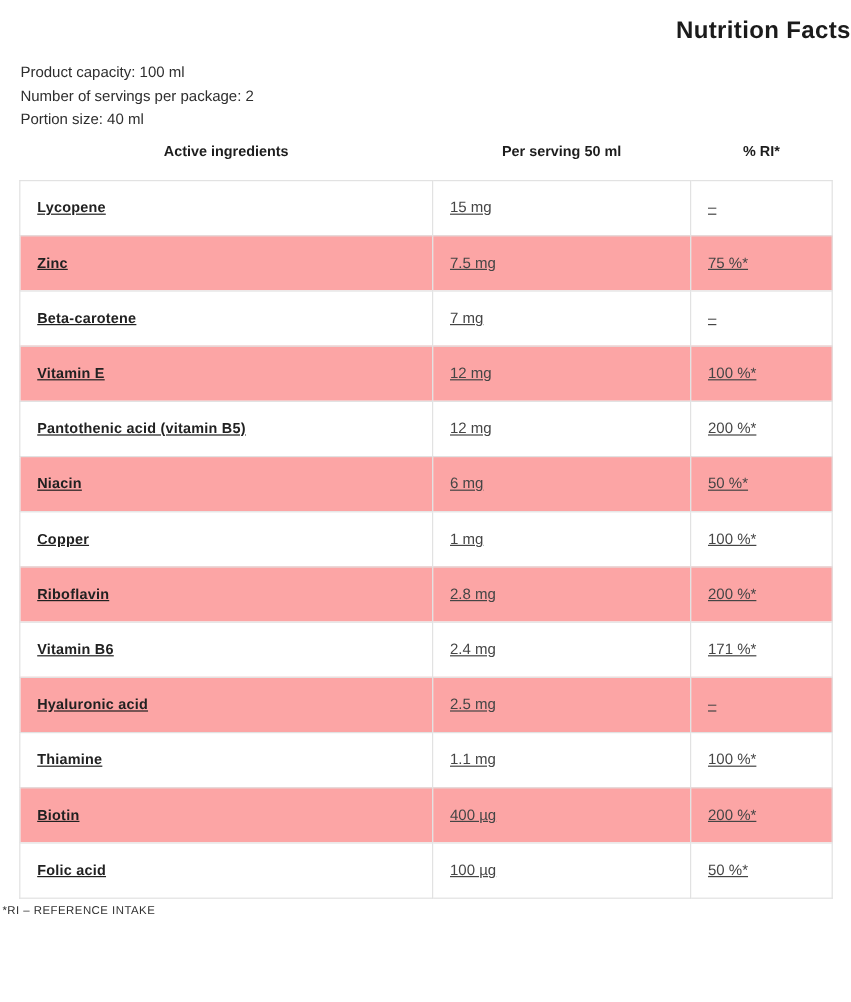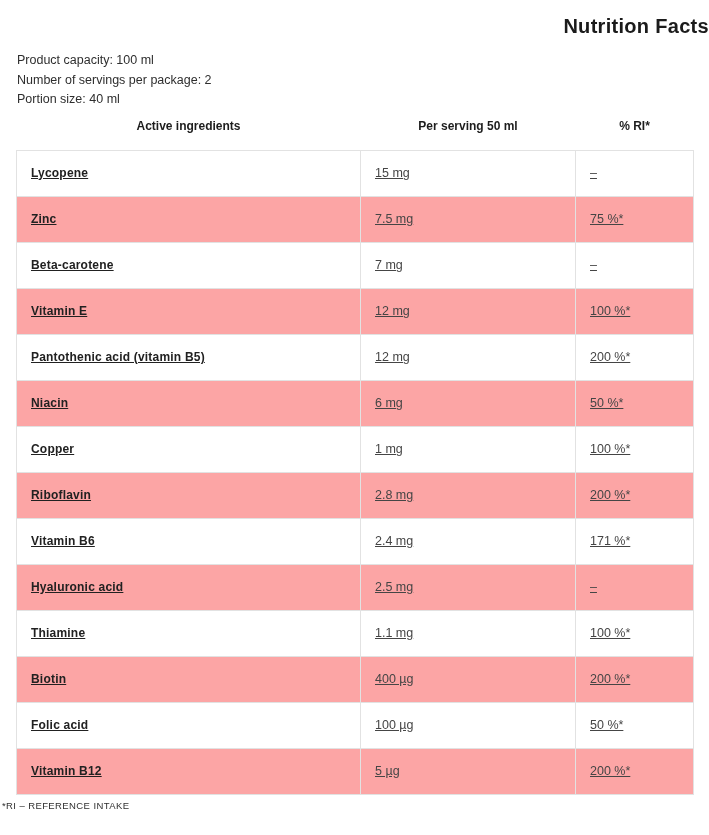--- a/index.html
+++ b/index.html
@@ -159,21 +159,16 @@
       <tr class="alt">
         <td class="name">Biotin</td>
         <td>400 µg</td>
         <td>200 %*</td>
       </tr>
       <tr>
         <td class="name">Folic acid</td>
         <td>100 µg</td>
         <td>50 %*</td>
       </tr>
-      <tr class="alt">
-        <td class="name">Vitamin B12</td>
-        <td>5 µg</td>
-        <td>200 %*</td>
-      </tr>
     </tbody>
 </table>
 
 <div class="footnote">*RI – REFERENCE INTAKE</div>
 
 </body></html>

